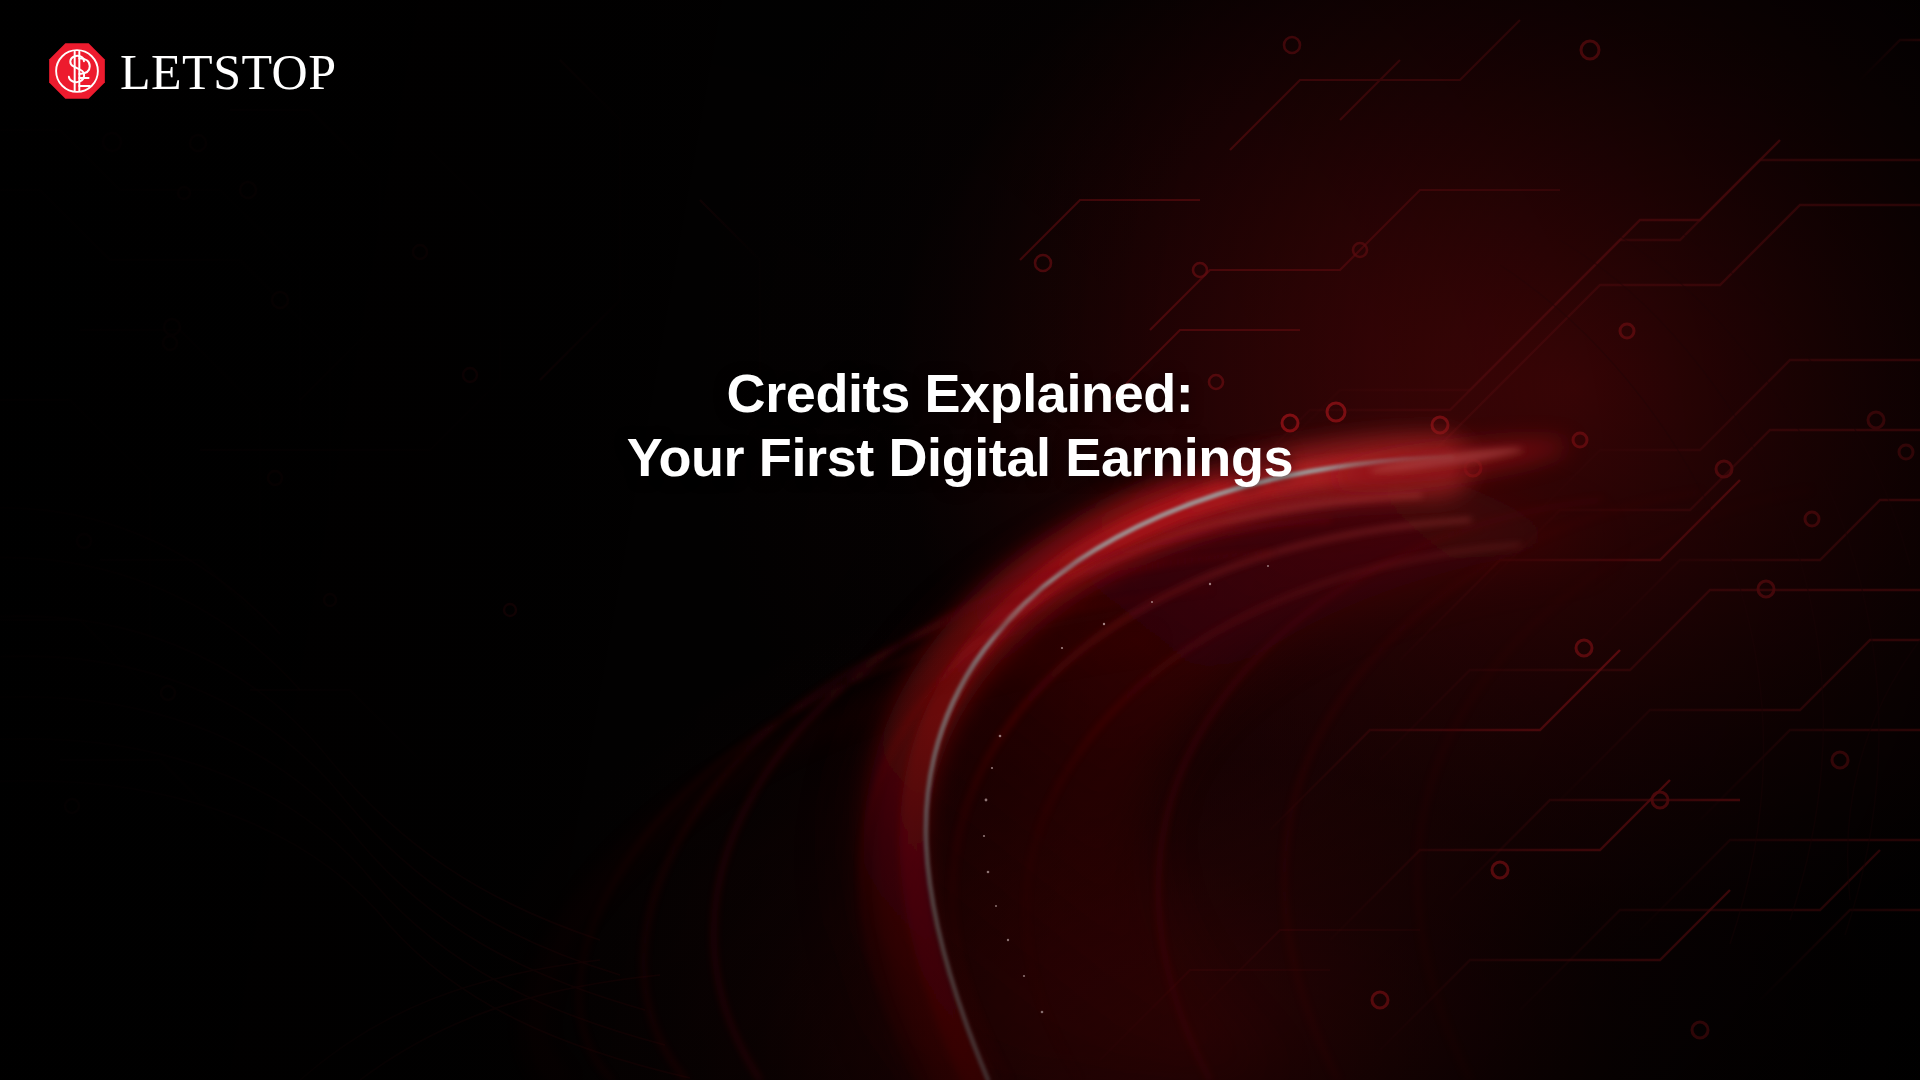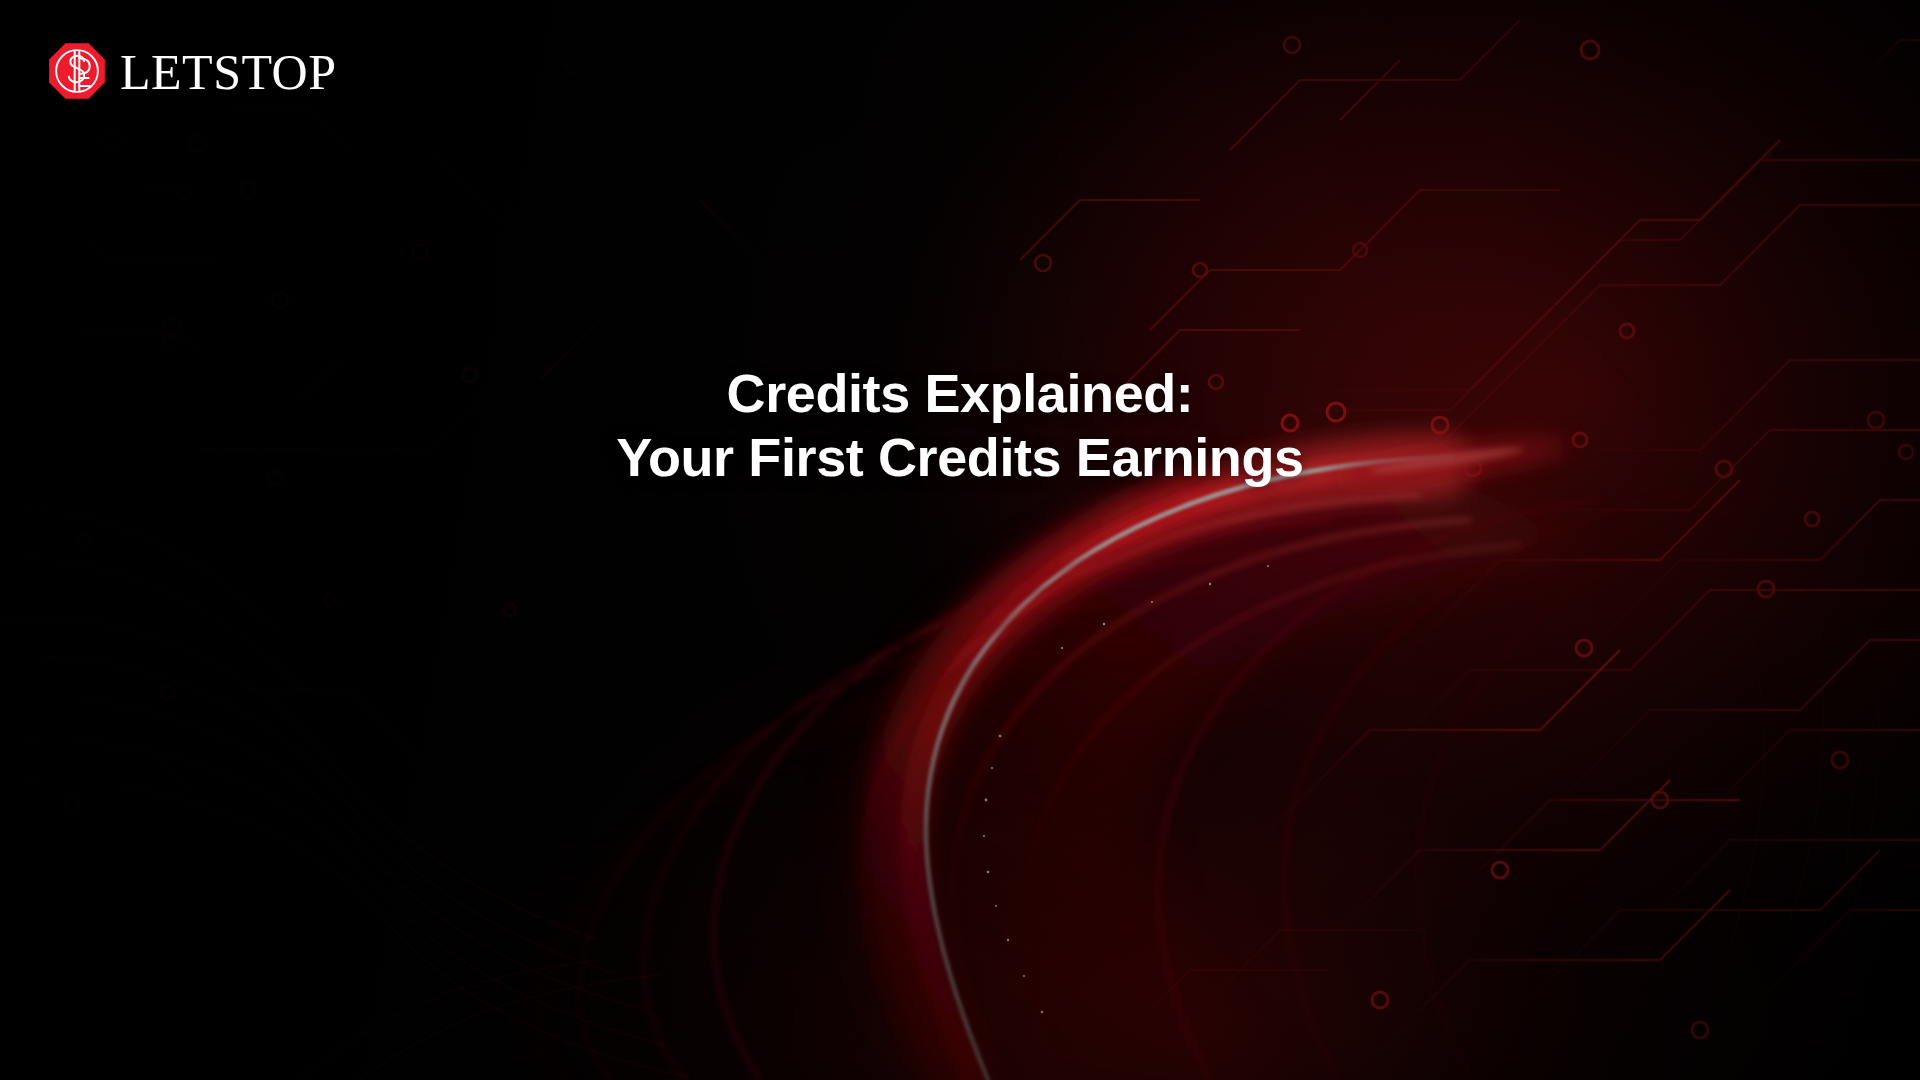--- a/index.html
+++ b/index.html
@@ -347,16 +347,16 @@
         <path d="M54 28 C66 28 72 34 72 42 C72 50 66 55 54 55" fill="none" stroke="#ffffff" stroke-width="3.4" stroke-linecap="round"></path>
         <path d="M54 62 L70 62" stroke="#ffffff" stroke-width="3.4" stroke-linecap="round"></path>
         <path d="M54 76 L72 76" stroke="#ffffff" stroke-width="3.4" stroke-linecap="round"></path>
       </svg>
     </div>
     <span class="logo-word">LETSTOP</span>
   </div>
 
   <div class="headline">
     <div class="headline-line">Credits Explained:</div>
-    <div class="headline-line">Your First Credits Earnings</div>
+    <div class="headline-line">Your First Digital Earnings</div>
   </div>
 
 </div>
 
 </body></html>

